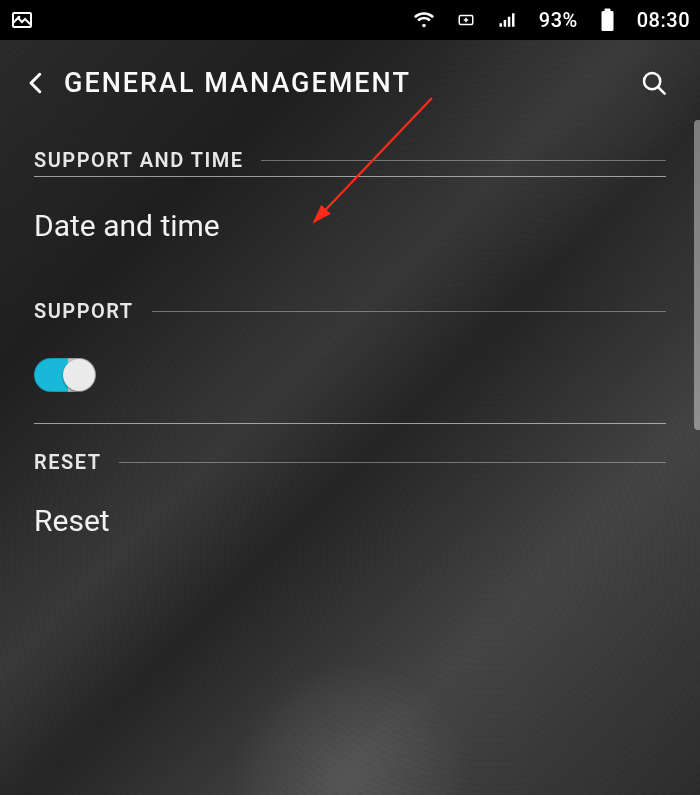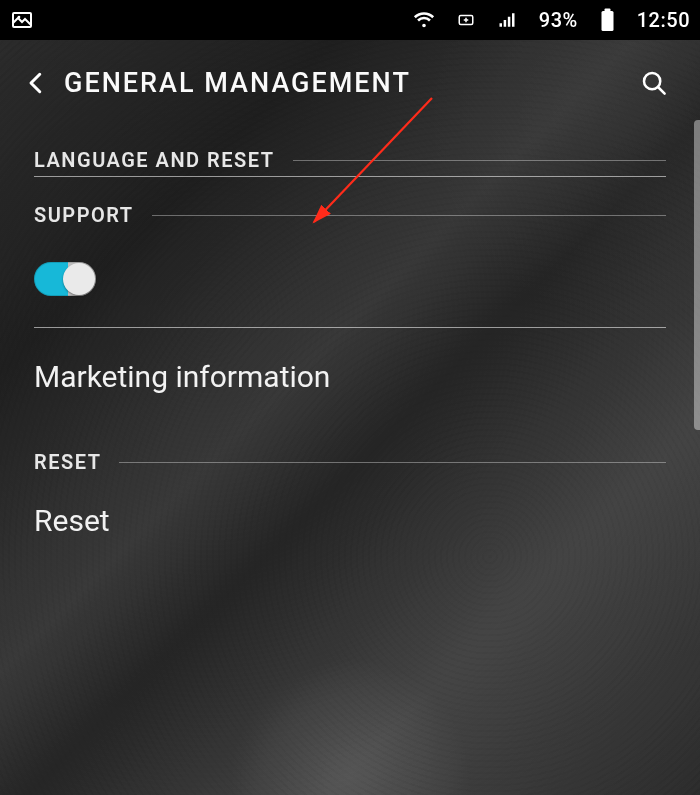--- a/index.html
+++ b/index.html
@@ -106,21 +106,21 @@
         </svg>
     </span>
     <span class="battery-pct">93%</span>
     <span class="ico">
       <svg width="15" height="24" viewBox="0 0 14 24" fill="#fff">
           <rect x="1" y="3" width="12" height="20" rx="1.5"></rect>
           <rect x="4" y="0.5" width="6" height="3" rx="1"></rect>
           <rect x="2" y="5" width="10" height="2" fill="#000" opacity="0.0"></rect>
         </svg>
     </span>
-    <span class="clock">12:50</span>
+    <span class="clock">08:30</span>
   </div>
 </div>
 
 <div class="header">
   <button class="back-btn">
     <svg width="30" height="30" viewBox="0 0 24 24" fill="none" stroke="#fff" stroke-width="2.4" stroke-linecap="round" stroke-linejoin="round">
         <polyline points="15 5 8 12 15 19"></polyline>
       </svg>
   </button>
   <div class="title">GENERAL MANAGEMENT</div>
@@ -130,42 +130,42 @@
         <line x1="20.5" y1="20.5" x2="15.2" y2="15.2"></line>
       </svg>
   </button>
 </div>
 
 <div class="scroll-edge"></div>
 
 <div class="content">
 
   <div class="section-hdr">
-    <span>LANGUAGE AND RESET</span>
+    <span>SUPPORT AND TIME</span>
     <div class="line"></div>
   </div>
 
   <div class="divider"></div>
 
+  <div class="row">
+    <span class="flex">Date and time</span>
+  </div>
 
   <div class="section-hdr" style="margin-top:26px">
     <span>SUPPORT</span>
     <div class="line"></div>
   </div>
 
   <div class="row">
     <span class="toggle">
         <span class="knob"></span>
       </span>
   </div>
   <div class="divider"></div>
 
-  <div class="row">
-    <span class="flex">Marketing information</span>
-  </div>
 
   <div class="section-hdr" style="margin-top:26px">
     <span>RESET</span>
     <div class="line"></div>
   </div>
 
   <div class="row shorter">
     <span class="flex">Reset</span>
   </div>
 

